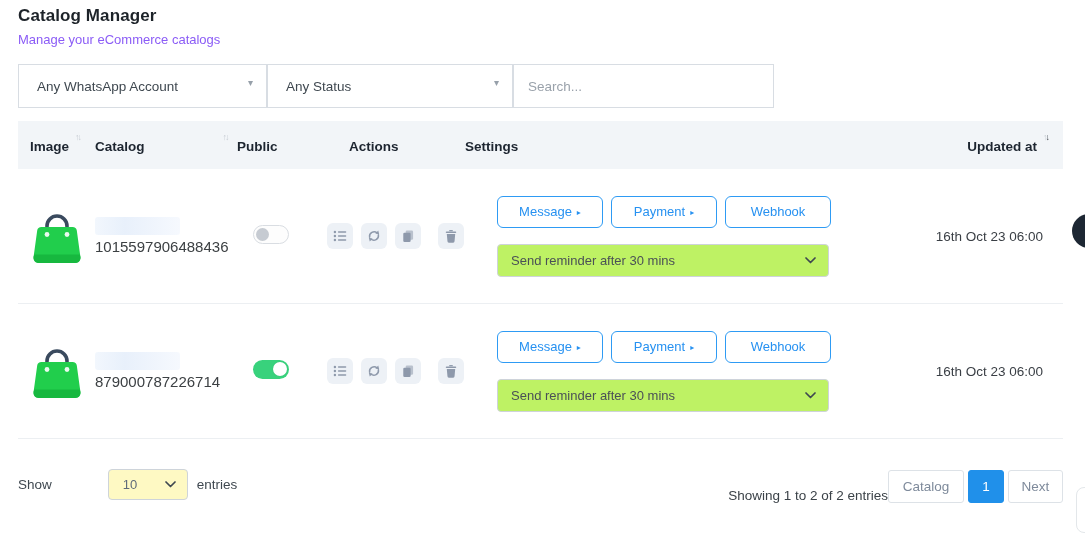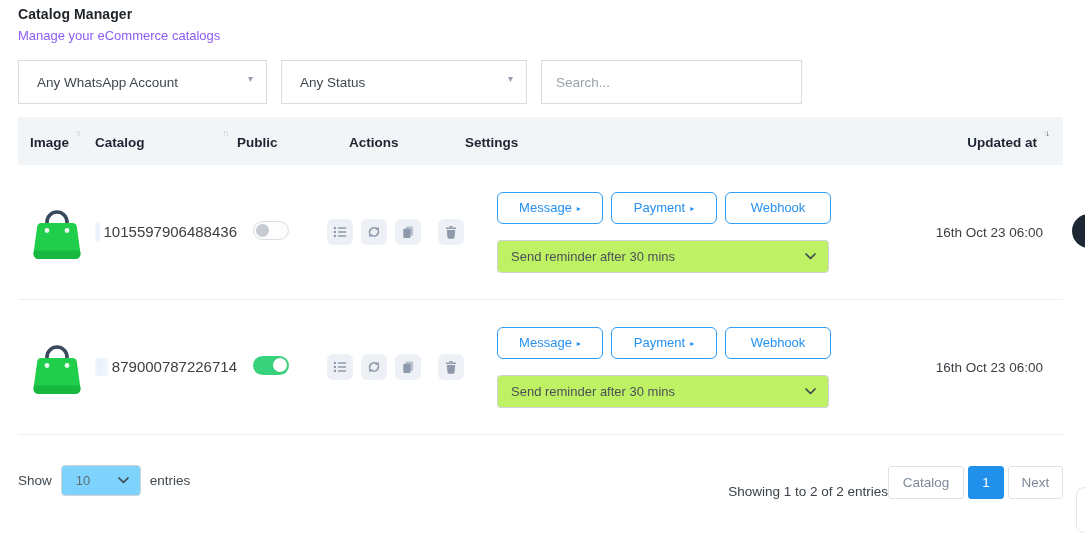--- a/index.html
+++ b/index.html
@@ -4,25 +4,25 @@
 <style>
   * { box-sizing: border-box; margin: 0; padding: 0; }
   html,body { width:1085px; height:538px; overflow:hidden; }
   body {
     font-family: "Liberation Sans", sans-serif;
     background:#ffffff; color:#212529; position:relative;
   }
   .wrap { padding:6px 22px 0 18px; }
 
   
-  .page-title { font-size:14px; font-weight:bold; color:#1d2329; letter-spacing:.1px; }
+  .page-title { font-size:17px; font-weight:bold; color:#1d2329; letter-spacing:.1px; }
   .page-sub { font-size:13px; color:#8b5cf6; margin-top:6px; }
 
   
-  .filters { display:flex; gap:14px; margin-top:17px; }
+  .filters { display:flex; margin-top:17px; }
   .ddl {
     position:relative; height:44px; border:1px solid #d8dde3; background:#fff;
     display:flex; align-items:center; padding:0 30px 0 18px; font-size:13.5px; color:#3f4850;
     cursor:pointer;
   }
   .ddl .caret { position:absolute; right:13px; top:12px; font-size:10px; color:#97a0aa; }
   .ddl-account { width:249px; }
   .ddl-status { width:246px; }
   .search-box {
     width:261px; height:44px; border:1px solid #d8dde3; padding:0 14px;
@@ -45,21 +45,21 @@
   .th-actions { padding-left:22px; }
   .th-updated { justify-content:flex-end; padding-right:14px; }
   .sort { display:inline-flex; font-size:9px; letter-spacing:-1px; line-height:1;
           color:#c8cdd4; margin-top:-6px; cursor:pointer; }
   .sort .dn { margin-left:-1px; }
   .sort.active .dn { color:#3d434b; }
 
   .trow { height:135px; border-bottom:1px solid #ecef f1; border-bottom:1px solid #ecEFf2; border-bottom:1px solid #eceff2; }
 
   .c-image { display:flex; justify-content:center; }
-  .c-catalog { display:flex; flex-direction:row; gap:3px; }
+  .c-catalog { display:flex; flex-direction:column; gap:3px; }
   .redact { width:85px; height:18px; border-radius:3px;
             background:linear-gradient(90deg,#f2f7fd 0%,#e8f0fb 35%,#f6f9fe 100%); }
   .cid { font-size:15px; color:#3c4043; }
 
   .c-public { padding-left:16px; }
   .toggle { width:36px; height:19px; border-radius:10px; position:relative; display:inline-block; cursor:pointer; }
   .toggle.off { background:#fdfdfd; border:1px solid #d9dde2; }
   .toggle.off .knob { position:absolute; left:2px; top:2px; width:13px; height:13px; border-radius:50%; background:#c6cbd2; }
   .toggle.on { background:#38d27c; }
   .toggle.on .knob { position:absolute; right:2px; top:2.5px; width:14px; height:14px; border-radius:50%; background:#ffffff; box-shadow:0 0 1px rgba(0,0,0,.15); }
@@ -86,23 +86,23 @@
     font-size:13px; color:#4a5056; background:#bef264; cursor:pointer; max-width:332px;
   }
   .chev svg { width:11px; height:7px; display:block; }
 
   .c-updated { text-align:right; padding-right:22px; font-size:13.5px; color:#3a3f45; }
 
   
   .tfoot { display:flex; justify-content:space-between; margin-top:17px; }
   .show-group { display:flex; align-items:center; gap:9px; margin-top:9px; font-size:13.5px; color:#3f4850; }
   .show-select {
-    width:80px; height:31px; border:1px solid #ced4da; border-radius:4px; background:#7dd3fc;
+    width:80px; height:31px; border:1px solid #ced4da; border-radius:4px; background:#fef9c3;
     display:flex; align-items:center; justify-content:space-between; padding:0 11px 0 14px;
-    font-size:13px; color:#5f6b7a; cursor:pointer;
+    font-size:13px; color:#5f6b7a; cursor:pointer;margin-left:47px;
   }
   .foot-right { display:flex; flex-direction:row; align-items:flex-end; }
   .showing { font-size:13.5px; color:#3b4248; }
   .pager { display:flex; gap:4px; margin-top:14px; }
   .pbtn {
     height:33px; background:#fff; border:1px solid #dde2e7; border-radius:3px;
     color:#7e8a9b; font-size:13.5px; font-family:"Liberation Sans",sans-serif;
     display:flex; align-items:center; justify-content:center; cursor:pointer;
   }
   .pbtn.prev { width:76px; }

